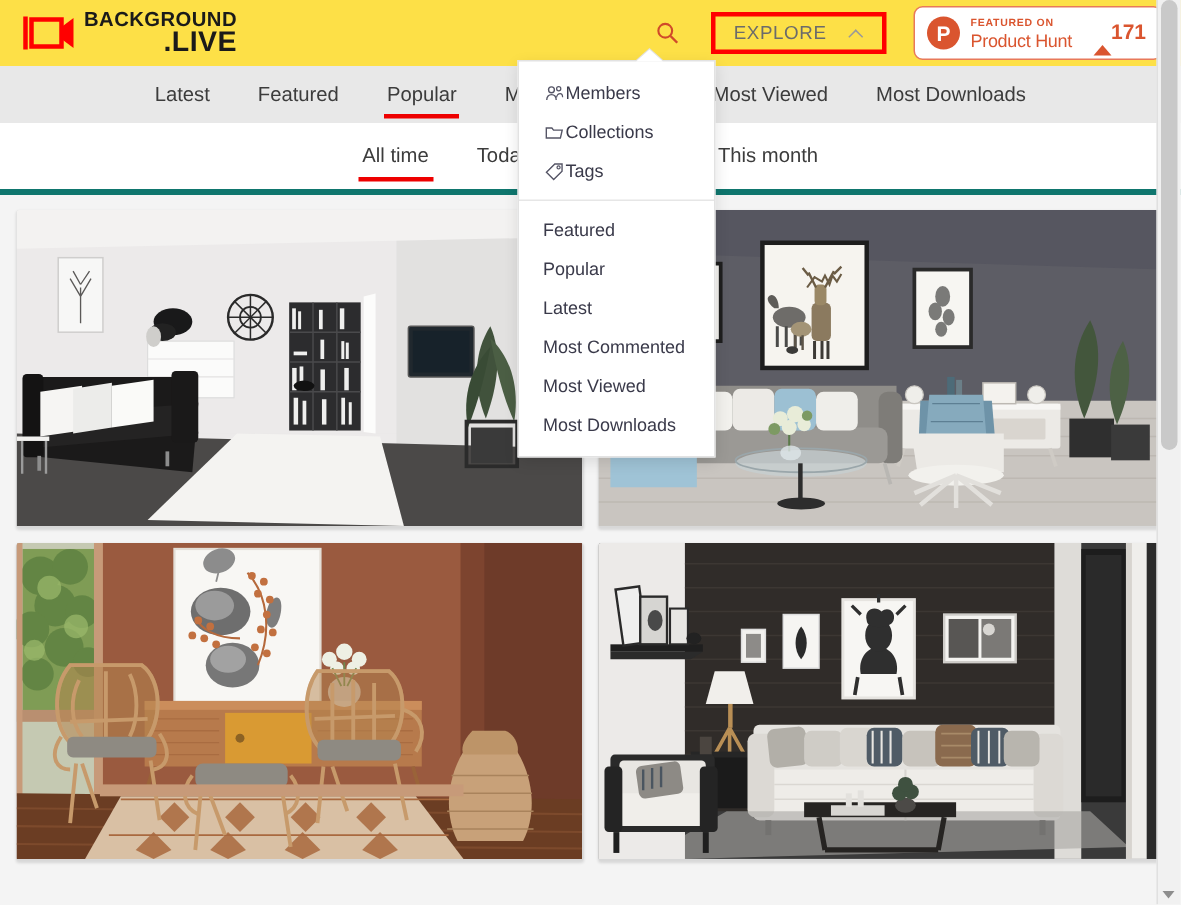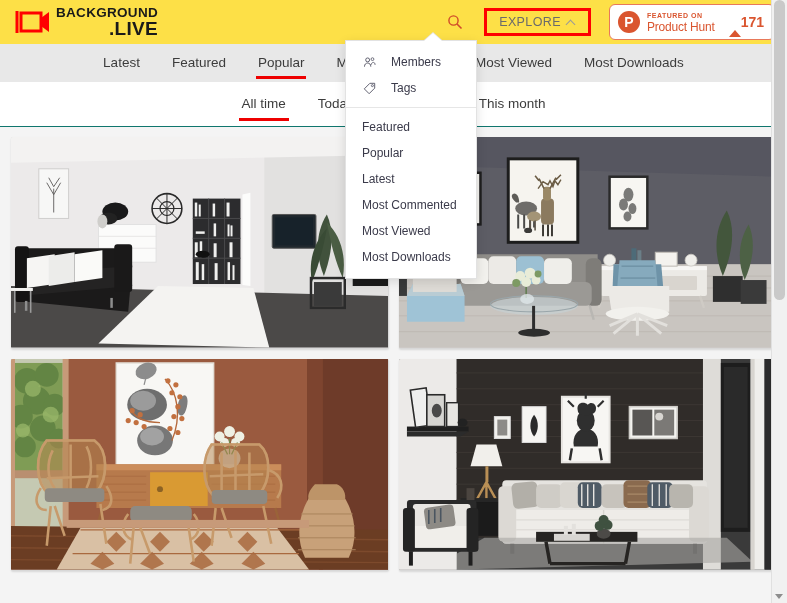--- a/index.html
+++ b/index.html
@@ -45,21 +45,21 @@
   .search-btn {
     width: 26px; height: 26px;
     display:flex; align-items:center; justify-content:center;
     cursor: pointer; margin-right: 12px;
   }
   .menu-item {
     font-size: 12.5px;
     color: #7a7a7a;
     letter-spacing: 0.4px;
     padding: 6px 10px;
-    display: flex; align-items: center; gap: 6px;
+    display: flex; align-items: center; gap: 16px;
     cursor: pointer;
     white-space: nowrap;
   }
   .menu-item.active-box {
     border: 3px solid #ff0000;
     padding: 4px 12px;
     margin: 0 4px;
     color: #6b6b6b;
   }
   .chev { display:inline-block; width:9px; height:9px; position: relative; }
@@ -122,21 +122,21 @@
     height: 3px; background:#ee0000;
   }
 
   
   .navbar2 {
     height: 44px;
     background: #ffffff;
     display:flex; align-items:center; justify-content:center;
     position: relative;
     z-index: 2;
-    border-bottom: 1px solid #0f766e;
+    border-bottom: 4px solid #0f766e;
   }
   .nav2-item {
     font-size: 13.5px; color: #3c3c3c;
     padding: 11px 16px 12px;
     cursor: pointer; position: relative;
     white-space: nowrap;
   }
   .nav2-item.active::after {
     content:""; position:absolute; left:13px; right:13px; bottom:2px;
     height: 3px; background:#ee0000;
@@ -166,21 +166,21 @@
     content:"";
     position: absolute;
     top: -9px; left: 78px;
     width: 0; height: 0;
     border-left: 9px solid transparent;
     border-right: 9px solid transparent;
     border-bottom: 8px solid #e2e2e2;
     z-index: -1;
   }
   .dd-item {
-    display:flex; align-items:center; gap: 15px;
+    display:flex; align-items:center; gap: 1px;
     padding: 6px 16px;
     font-size: 12px; color: #3a3a4a;
     cursor: pointer;
     white-space: nowrap;
     text-align: center;
   }
   .dd-ico { width: 14px; height: 14px; display:inline-flex; align-items:center; justify-content:center; flex: 0 0 14px; }
   .dd-sep { height: 1px; background: #e6e6e6; margin: 6px 0 6px 0; }
   .dd-item.plain { padding-left: 16px; }
 
@@ -291,20 +291,28 @@
         <svg width="13" height="13" viewBox="0 0 14 14">
           <circle cx="5" cy="4.2" r="2.1" fill="none" stroke="#555566" stroke-width="1"></circle>
           <path d="M1.6 11.5 C1.6 8.9 3.1 7.6 5 7.6 C6.9 7.6 8.4 8.9 8.4 11.5" fill="none" stroke="#555566" stroke-width="1"></path>
           <circle cx="10.2" cy="3.4" r="1.5" fill="none" stroke="#555566" stroke-width="0.9"></circle>
           <path d="M8.6 9.6 C9.0 7.9 10.0 6.9 11.2 6.9 C12.3 6.9 13.0 7.8 13.0 9.6" fill="none" stroke="#555566" stroke-width="0.9"></path>
         </svg>
       </span>
       <span>Members</span>
     </div>
 
+    <div class="dd-item">
+      <span class="dd-ico">
+        <svg width="13" height="13" viewBox="0 0 14 14">
+          <path d="M1.3 10.8 L1.3 3.6 L5.3 3.6 L6.5 5.1 L12.7 5.1 L11.4 10.8 Z" fill="none" stroke="#555566" stroke-width="1"></path>
+        </svg>
+      </span>
+      <span>Collections</span>
+    </div>
 
     <div class="dd-item">
       <span class="dd-ico">
         <svg width="13" height="13" viewBox="0 0 14 14">
           <path d="M7.4 1.4 L12.6 1.4 L12.6 6.6 L6.6 12.6 L1.4 7.4 Z" fill="none" stroke="#555566" stroke-width="1"></path>
           <circle cx="10.1" cy="3.9" r="1.1" fill="none" stroke="#555566" stroke-width="0.9"></circle>
         </svg>
       </span>
       <span>Tags</span>
     </div>

